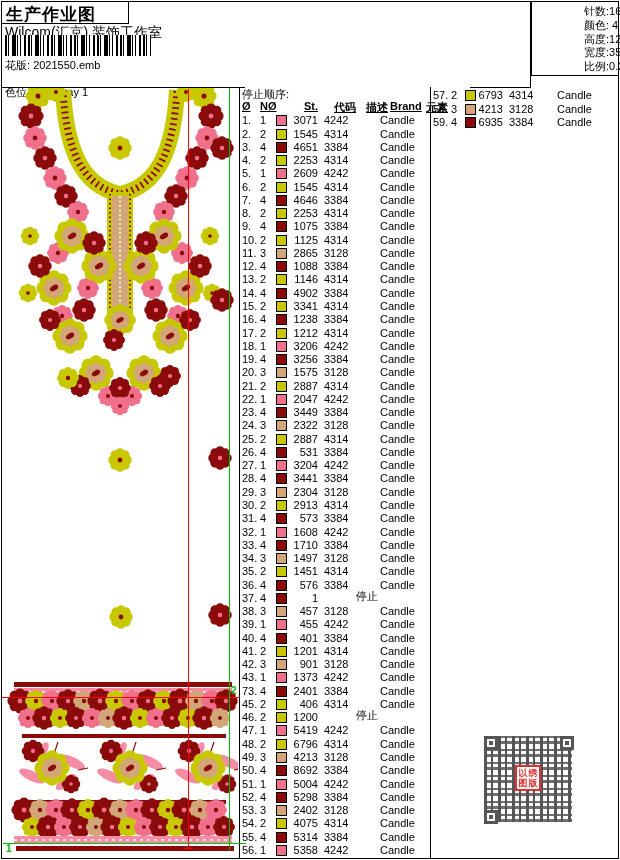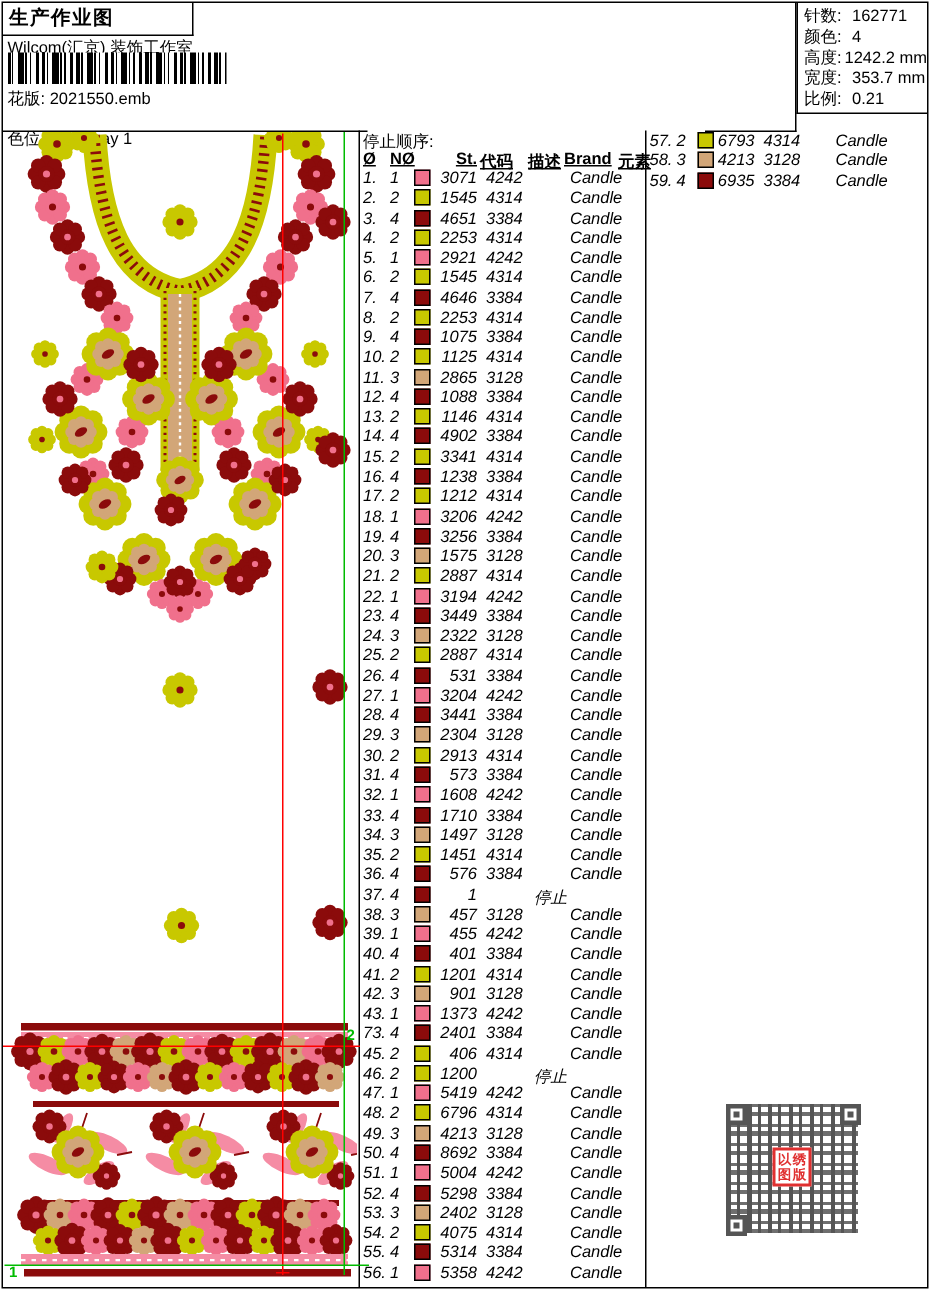--- a/index.html
+++ b/index.html
@@ -1,48 +1,48 @@
 <!DOCTYPE html>
 <html><head>
 <meta charset="utf-8">
 <style>
   html,body{margin:0;padding:0;background:#fff;}
   .page{position:relative;width:620px;height:860px;background:#fff;overflow:hidden;
         font-family:"Liberation Sans","DejaVu Sans",sans-serif;color:#000;}
   .page-border{position:absolute;left:1px;top:1px;width:616px;height:856px;border:1.5px solid #000;pointer-events:none;}
   
   .title-box{position:absolute;left:2px;top:2px;width:126px;height:21px;border-right:1.5px solid #000;border-bottom:1.5px solid #000;}
-  .title{position:absolute;left:4px;top:1px;font-size:13px;font-weight:bold;letter-spacing:1px;white-space:nowrap;}
-  .studio{position:absolute;left:5px;top:24px;font-size:11px;white-space:nowrap;text-align:center;}
+  .title{position:absolute;left:4px;top:1px;font-size:17px;font-weight:bold;letter-spacing:1px;white-space:nowrap;}
+  .studio{position:absolute;left:5px;top:24px;font-size:14px;white-space:nowrap;text-align:center;}
   .barcode{position:absolute;left:5px;top:35px;width:146px;height:21px;
     background:repeating-linear-gradient(90deg,#000 0 2px,#fff 2px 3px,#000 3px 4px,#fff 4px 7px,#000 7px 11px,#fff 11px 12px,#000 12px 13px,#fff 13px 15px,#000 15px 16px,#fff 16px 19px,#000 19px 21px,#fff 21px 23px);}
   .meta-line{position:absolute;left:5px;font-size:11px;white-space:nowrap;}
   .meta-pattern{top:58px;} .meta-colorway{top:85px;}
   
   .infobox{position:absolute;left:531px;top:2px;width:87px;height:74px;border-left:1px solid #000;border-bottom:1px solid #000;padding:3px 0 0 4px;box-sizing:border-box;}
   .info-row{display:flex;font-size:11px;line-height:13.8px;white-space:nowrap;}
-  .info-row .lbl{width:32px;}
+  .info-row .lbl{width:32px;margin-left:48px;}
   
   .vline,.hline{position:absolute;background:#000;}
   
   .gl{position:absolute;pointer-events:none;}
   .marker{position:absolute;font-size:10px;font-weight:bold;color:#00bb00;line-height:10px;}
   
   .stoplist{position:absolute;left:240px;top:87px;width:190px;height:771px;font-size:11px;}
   .stoplist2{position:absolute;left:430px;top:87px;width:188px;height:771px;font-size:11px;border-left:1px solid #000;}
   .stop-label{position:absolute;left:2px;top:0;height:13px;white-space:nowrap;text-align:right;}
   .thead{position:absolute;left:2px;top:13px;height:13px;display:flex;font-weight:bold;}
   .thead span{text-decoration:underline;}
   .rows-body{position:absolute;left:2px;top:26px;right:0;}
   .stoplist2 .rows-body{top:1px;}
-  .trow{display:flex;align-items:flex-start;height:13.27px;white-space:nowrap;font-style:italic;}
+  .trow{display:flex;align-items:flex-end;height:13.27px;white-space:nowrap;}
   .c-seq{width:18px;} .c-n{width:16px;} .c-swc{width:12px;display:flex;align-items:center;}
   .swatch{width:9px;height:9px;border:1px solid #000;background:#fff;}
   .c-st{width:30px;text-align:right;} .c-code{width:32px;margin-left:6px;} .c-desc{width:24px;} .c-brand{flex:1;}
-  .h-st{width:30px;text-align:right;} .h-code{width:32px;margin-left:2px;} .h-desc{width:24px;} .h-brand{width:36px;} .h-el{width:30px;}
+  .h-st{width:30px;text-align:right;} .h-code{width:32px;margin-left:16px;} .h-desc{width:24px;} .h-brand{width:36px;} .h-el{width:30px;}
   .t2 .c-seq{width:18px;} .t2 .c-n{width:14px;} .t2 .c-st{width:26px;} .t2 .c-code{width:30px;margin-left:6px;} .t2 .c-desc{width:18px;}
   
   .design-svg{position:absolute;left:4px;top:88px;}
   
   .qr-wrap{position:absolute;left:484px;top:736px;width:90px;height:88px;}
   .qr{position:absolute;left:0;top:0;width:88px;height:86px;
     background:
       repeating-linear-gradient(0deg,rgba(85,85,85,.85) 0 3px,transparent 3px 6px,rgba(85,85,85,.85) 6px 8px,transparent 8px 13px),
       repeating-linear-gradient(90deg,#555 0 3px,#fff 3px 7px,#555 7px 9px,#fff 9px 14px);}
   .finder{position:absolute;width:14px;height:14px;border:3px solid #555;background:#fff;box-sizing:border-box;}
@@ -364,21 +364,21 @@
           <span class="c-desc"></span>
           <span class="c-brand">Candle</span>
         </div>
 
         <div class="trow">
           <span class="c-seq">5.</span>
           <span class="c-n">1</span>
           <span class="c-swc">
             <span class="swatch" style="background: rgb(240, 112, 140);"></span>
           </span>
-          <span class="c-st">2921</span>
+          <span class="c-st">2609</span>
           <span class="c-code">4242</span>
           <span class="c-desc"></span>
           <span class="c-brand">Candle</span>
         </div>
 
         <div class="trow">
           <span class="c-seq">6.</span>
           <span class="c-n">2</span>
           <span class="c-swc">
             <span class="swatch" style="background: rgb(200, 200, 0);"></span>
@@ -568,21 +568,21 @@
           <span class="c-desc"></span>
           <span class="c-brand">Candle</span>
         </div>
 
         <div class="trow">
           <span class="c-seq">22.</span>
           <span class="c-n">1</span>
           <span class="c-swc">
             <span class="swatch" style="background: rgb(240, 112, 140);"></span>
           </span>
-          <span class="c-st">3194</span>
+          <span class="c-st">2047</span>
           <span class="c-code">4242</span>
           <span class="c-desc"></span>
           <span class="c-brand">Candle</span>
         </div>
 
         <div class="trow">
           <span class="c-seq">23.</span>
           <span class="c-n">4</span>
           <span class="c-swc">
             <span class="swatch" style="background: rgb(139, 11, 11);"></span>

